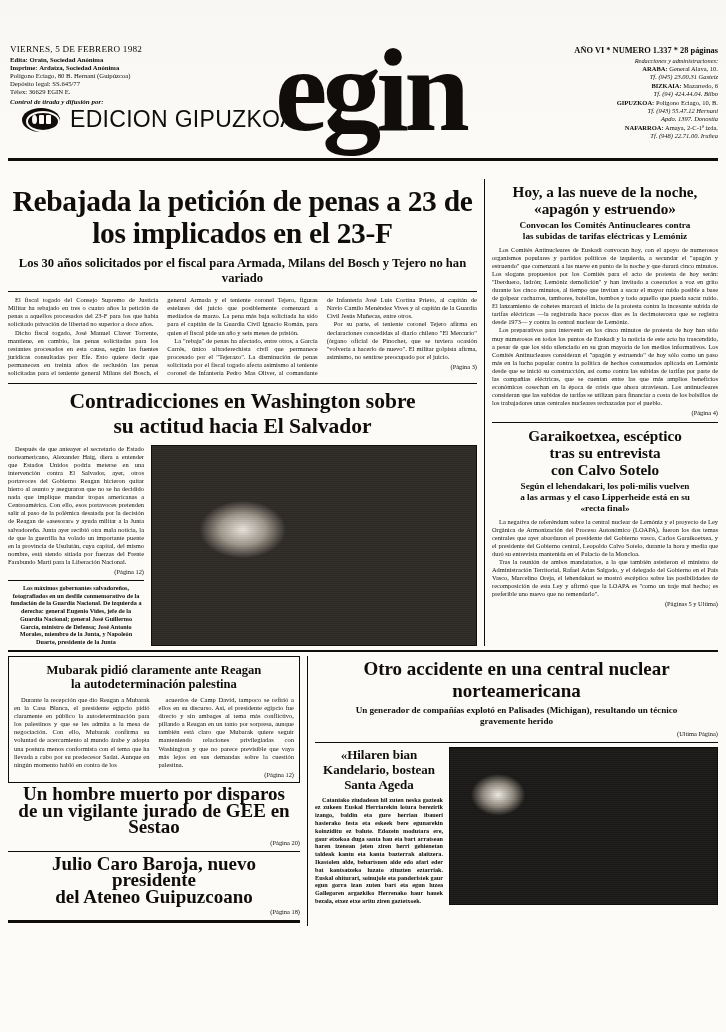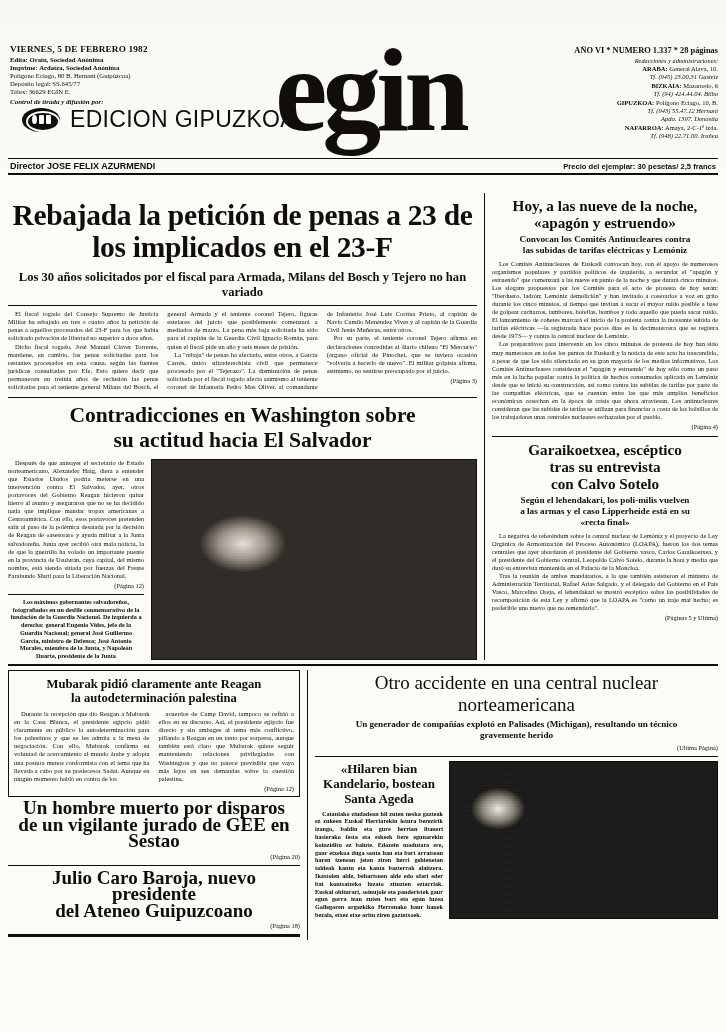--- a/index.html
+++ b/index.html
@@ -17,21 +17,21 @@
     background:
       linear-gradient(180deg, rgba(0,0,0,0.015), rgba(0,0,0,0.0) 20%),
       #fcfbf8;
   }
   .inner{position:absolute;left:8px;right:8px;top:44px;bottom:6px;}
 
   
   .masthead{position:relative;height:112px;}
   .mh-left{position:absolute;left:2px;top:0;width:215px;}
   .mh-left .date{
-    font-weight:bold;font-size:9.2px;letter-spacing:.2px;
+    font-weight:normal;font-size:9.2px;letter-spacing:.2px;
     margin-bottom:1.5px;
   }
   .mh-left .line{font-size:6.7px;line-height:8.2px;white-space:nowrap;}
   .mh-left .line b{font-weight:bold;}
   .mh-left .ctrl{font-size:7px;font-weight:bold;font-style:italic;margin-top:1px;}
 
   .ojd-row{position:absolute;left:14px;top:62px;display:flex;align-items:center;gap:10px;}
   .ojd{
     width:38px;height:24px;border-radius:50%/50%;
     background:#100d0a;position:relative;
@@ -131,21 +131,21 @@
   }
 
   
   .bottom{display:flex;margin-top:4px;border-top:2.2px solid #100d0a;padding-top:4px;justify-content:space-between;}
   .bcolL{width:300px;padding-right:7px;box-sizing:border-box;border-right:1.2px solid #100d0a;}
   .bcolR{flex:1;padding-left:7px;box-sizing:border-box;}
   h2.bhead{
     text-align:center;font-weight:bold;font-size:12.6px;line-height:14.5px;margin:2px 0 4px 0;
   }
   h2.bhead2{
-    text-align:center;font-weight:normal;font-size:19px;line-height:22px;margin:2px 0 3px 0;
+    text-align:center;font-weight:bold;font-size:19px;line-height:22px;margin:2px 0 3px 0;
   }
   h3.bsub{
     text-align:center;font-weight:bold;font-size:9.1px;line-height:11px;margin:0 0 3px 0;
   }
   h2.bhead3{
     text-align:center;font-weight:bold;font-size:19px;line-height:16.5px;margin:3px 0 3px 0;
   }
   .boxed{border:1.4px solid #100d0a;padding:4px 5px 4px 5px;}
   .hr-med{border-top:1.6px solid #100d0a;margin:5px 0 4px 0;}
   .hr-fat{border-top:3px solid #100d0a;margin:5px 0 3px 0;}
@@ -208,24 +208,20 @@
       <div class="l"><i>Tf. (94) 424.44.04. Bilbo</i></div>
       <div class="l"><b>GIPUZKOA:</b> <span>Polígono Eciago, 10, B.</span></div>
       <div class="l"><i>Tf. (943) 55.47.12  Hernani</i></div>
       <div class="l"><i>Apdo. 1397. Donostia</i></div>
       <div class="l"><b>NAFARROA:</b> <span>Amaya, 2-C-1ª izda.</span></div>
       <div class="l"><i>Tf. (948) 22.71.00. Iruñea</i></div>
     </div>
   </div>
 
   <div class="rule-top"></div>
-  <div class="dirline">
-    <span class="d1">Director JOSE FELIX AZURMENDI</span>
-    <span class="d2">Precio del ejemplar: 30 pesetas/ 2,5 francs</span>
-  </div>
   <div class="rule-thick"></div>
 
   <div class="cols">
 
     <div class="colL">
 
       <article>
         <h1 class="lead">Rebajada la petición de penas a 23 de los implicados en el 23-F</h1>
         <h2 class="sub">Los 30 años solicitados por el fiscal para Armada, Milans del Bosch y Tejero no han variado</h2>
         <div class="hr-thin"></div>

